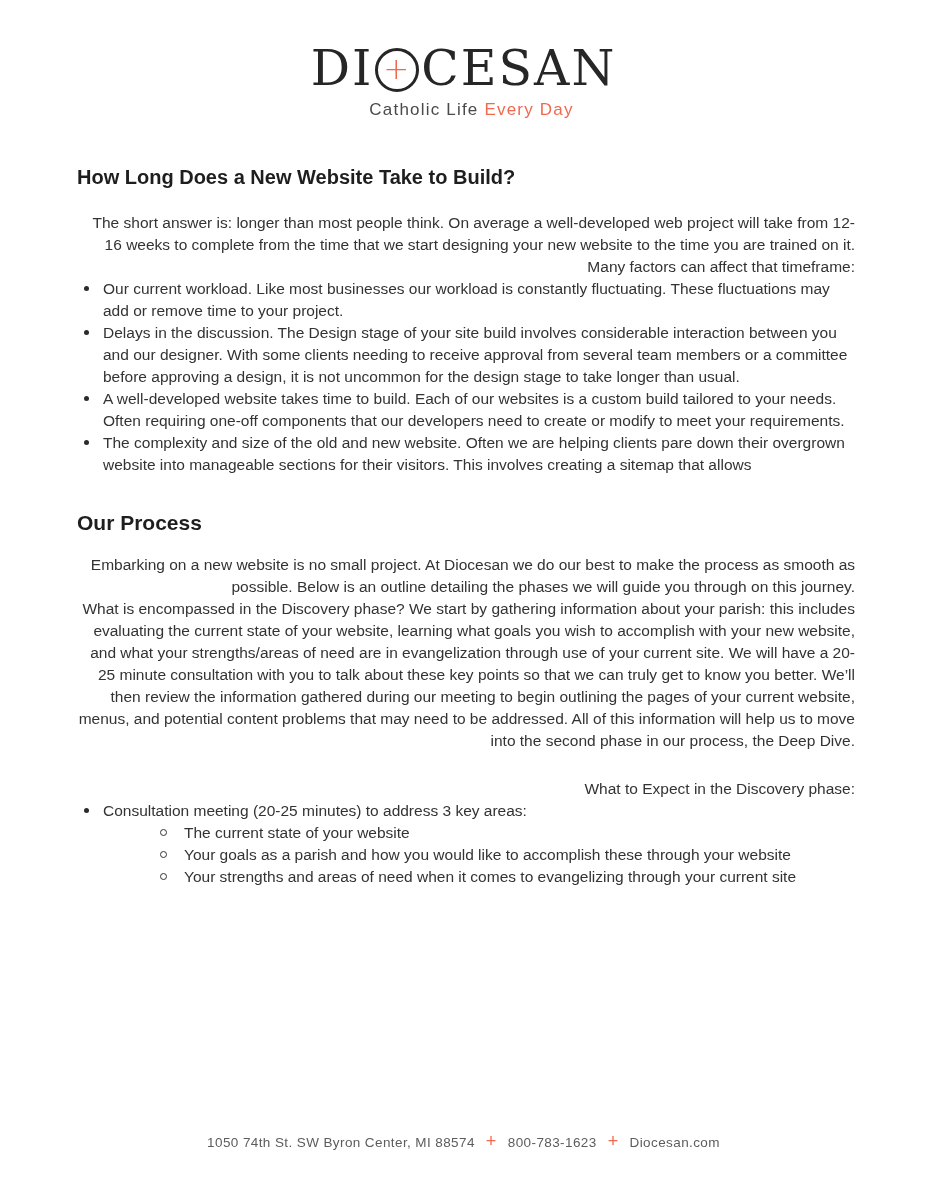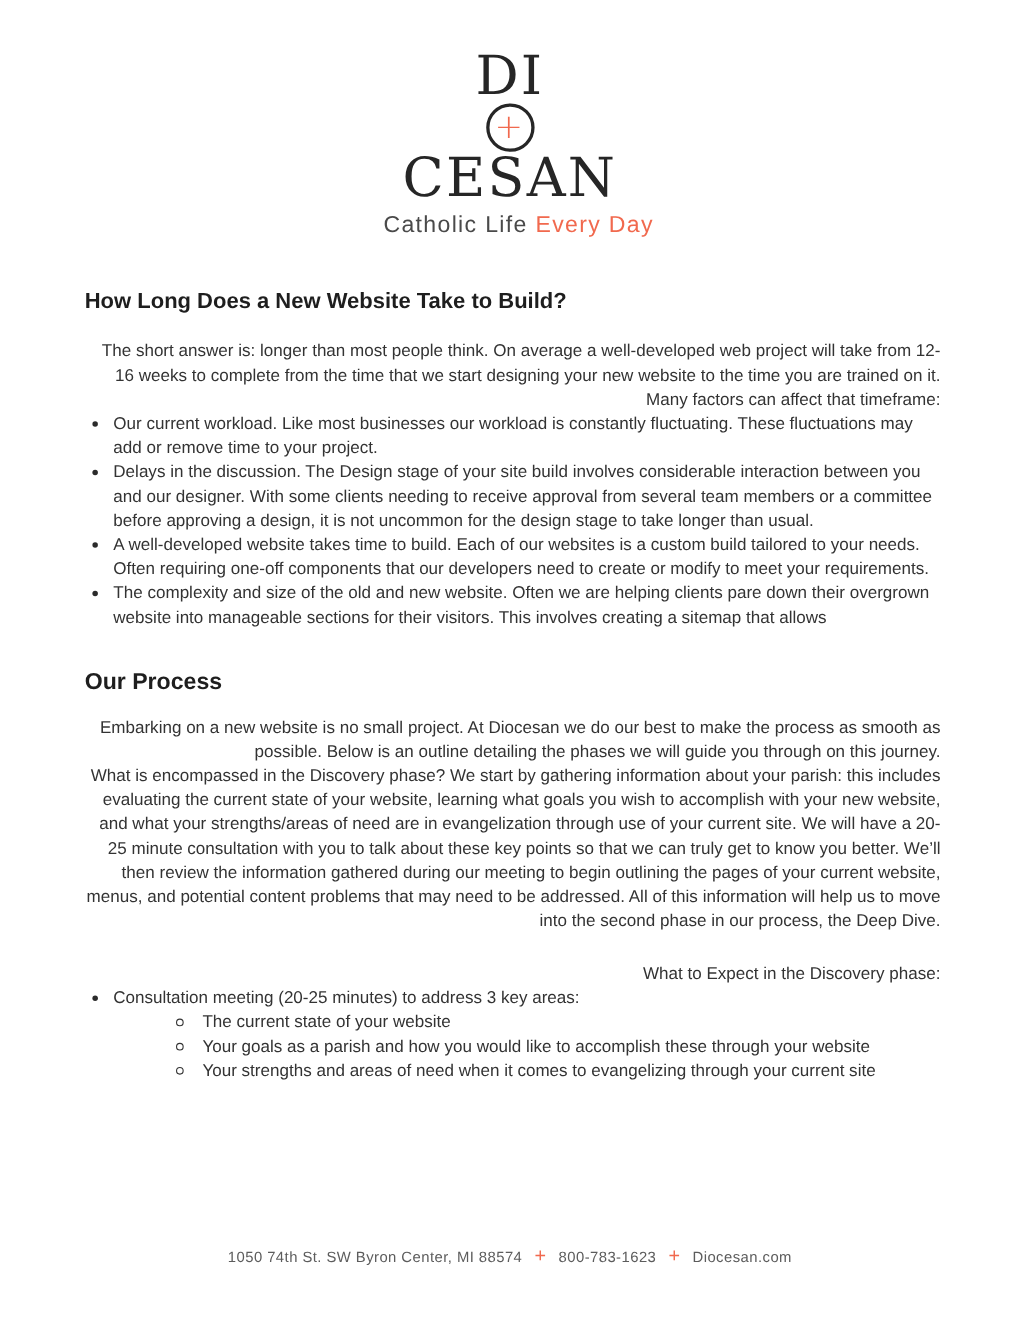--- a/index.html
+++ b/index.html
@@ -20,34 +20,34 @@
     overflow:hidden;
     position:relative;
   }
 
   
   .logo-block{margin-top:44px;text-align:center;}
   .wordmark{
     font-family:"DejaVu Serif","Liberation Serif",serif;
     font-size:49px;font-weight:400;letter-spacing:2px;
     color:#262626;line-height:1;
-    display:flex;align-items:center;justify-content:center;flex-direction:column;
+    display:flex;align-items:center;justify-content:center;
   }
   .logo-o{
     display:inline-flex;align-items:center;justify-content:center;
     width:44px;height:44px;border:3px solid #262626;border-radius:50%;
     margin:0 2px;position:relative;top:1px;
   }
   .logo-cross{
     color:var(--accent);
     font-family:"DejaVu Sans","Liberation Sans",sans-serif;
     font-size:31px;font-weight:300;line-height:1;position:relative;top:-1px;
   }
   .tagline{
-    margin-top:7px;font-size:21px;letter-spacing:1.2px;color:#4a4a4a;padding-left:16px;
+    margin-top:7px;font-size:17px;letter-spacing:1.2px;color:#4a4a4a;padding-left:16px;
   }
   .tagline .accent{color:var(--accent);}
 
   
   .content{
     padding:0 72px 0 77px;
     font-size:15.5px;line-height:22px;
   }
   h1.doc-title{
     margin-top:44px;margin-bottom:22px;

